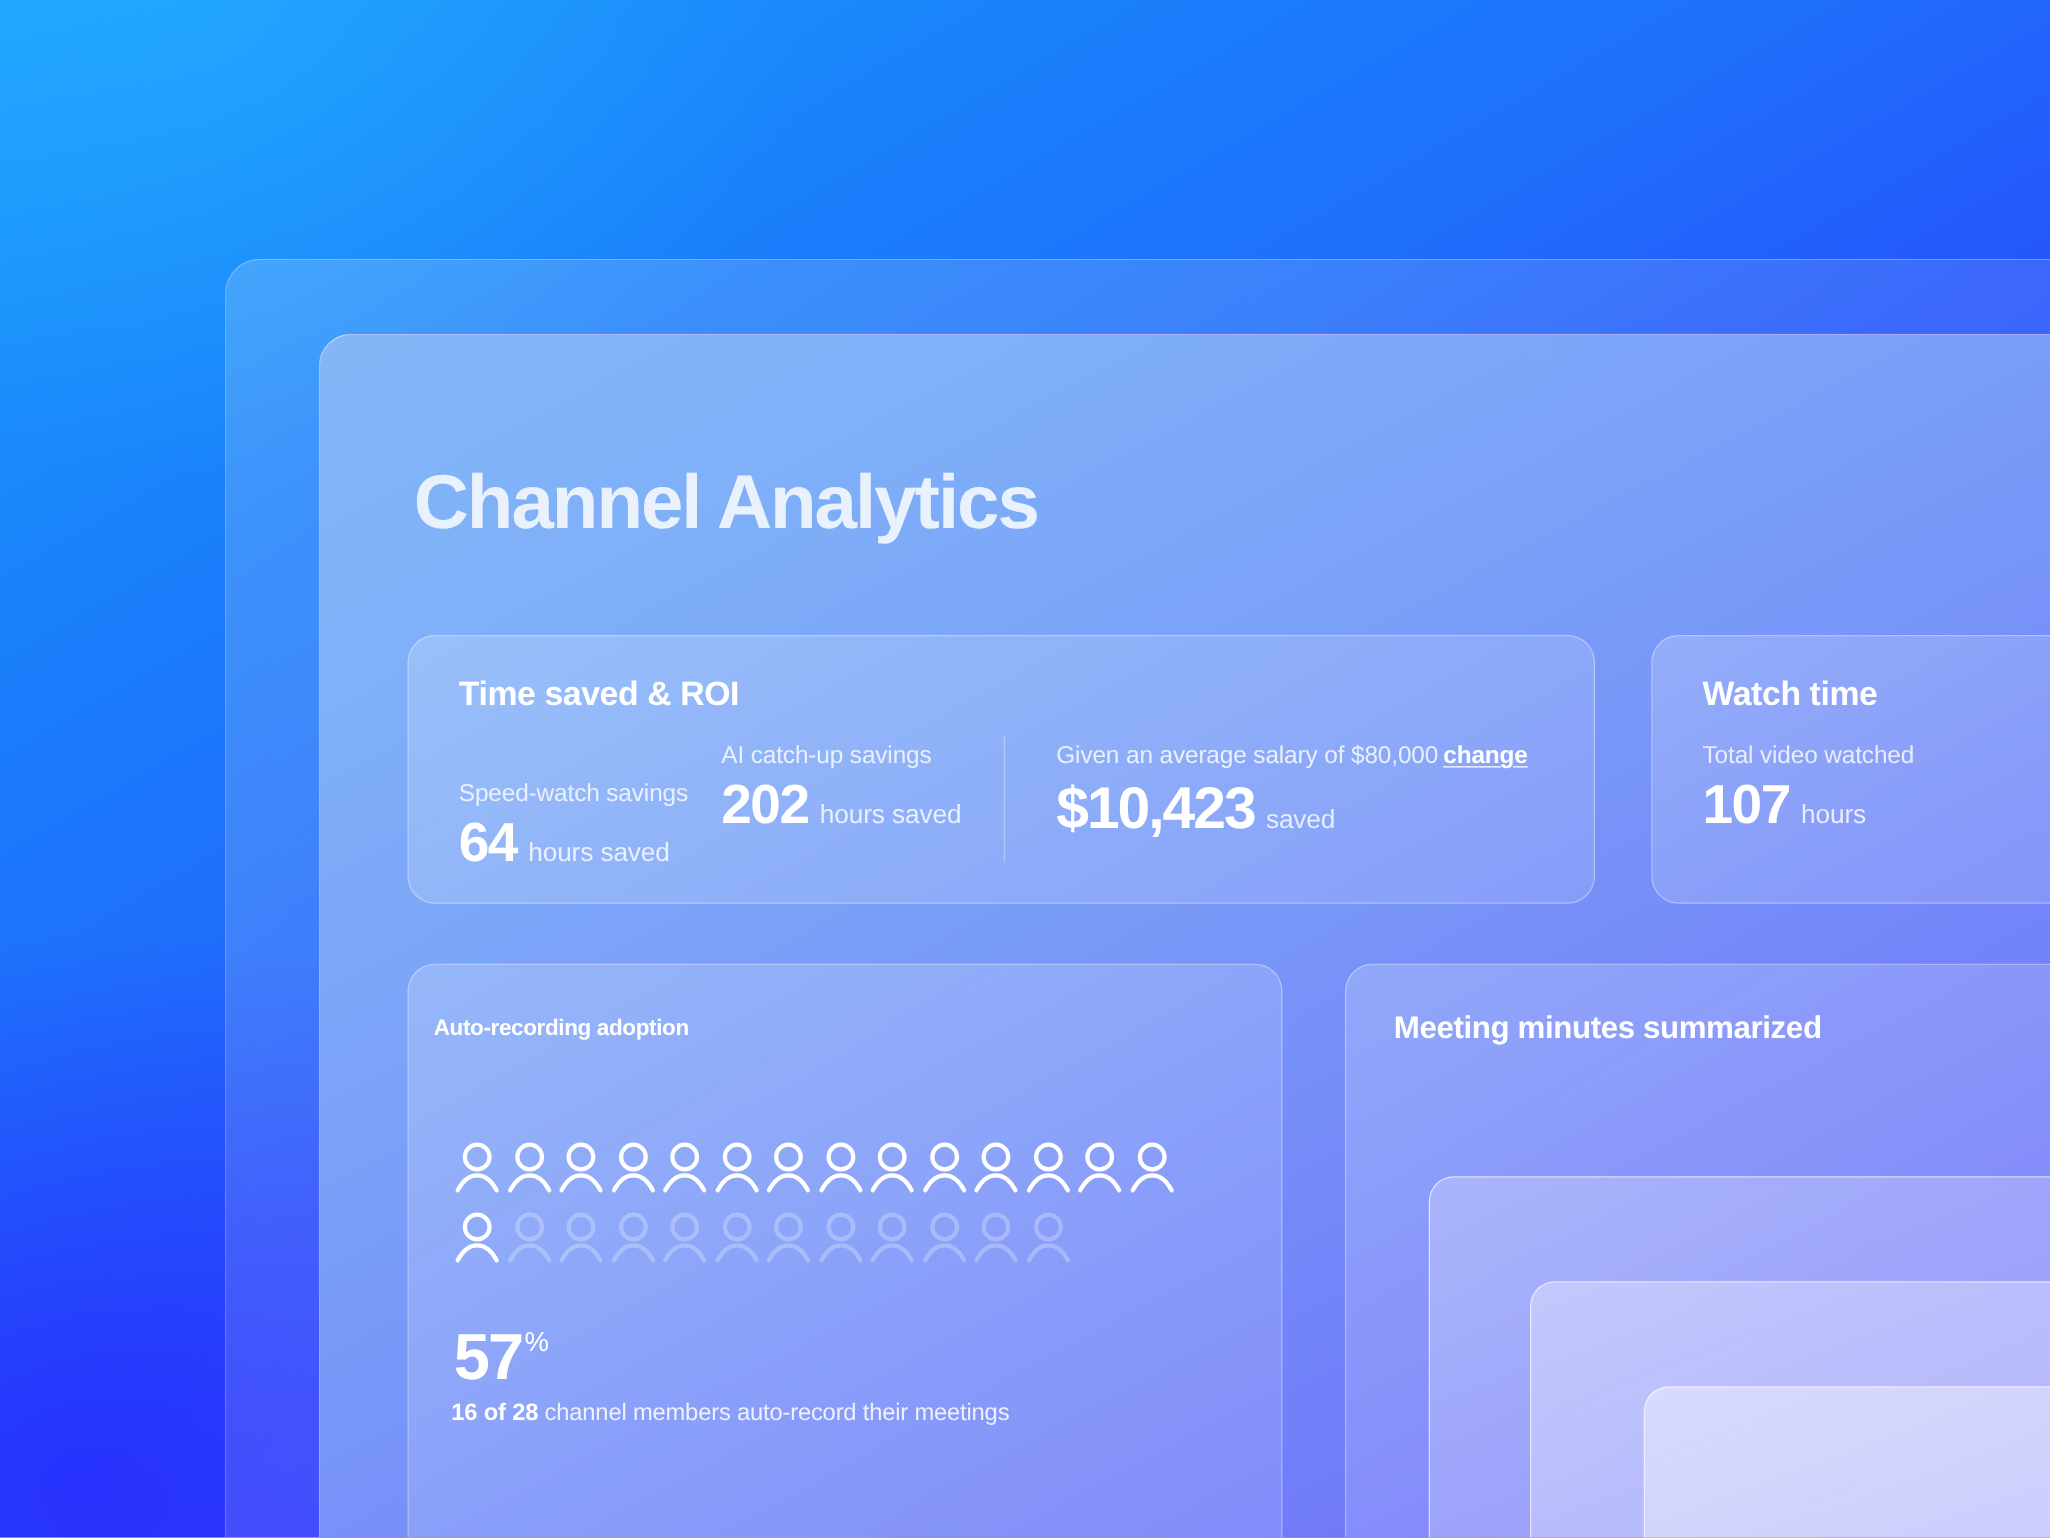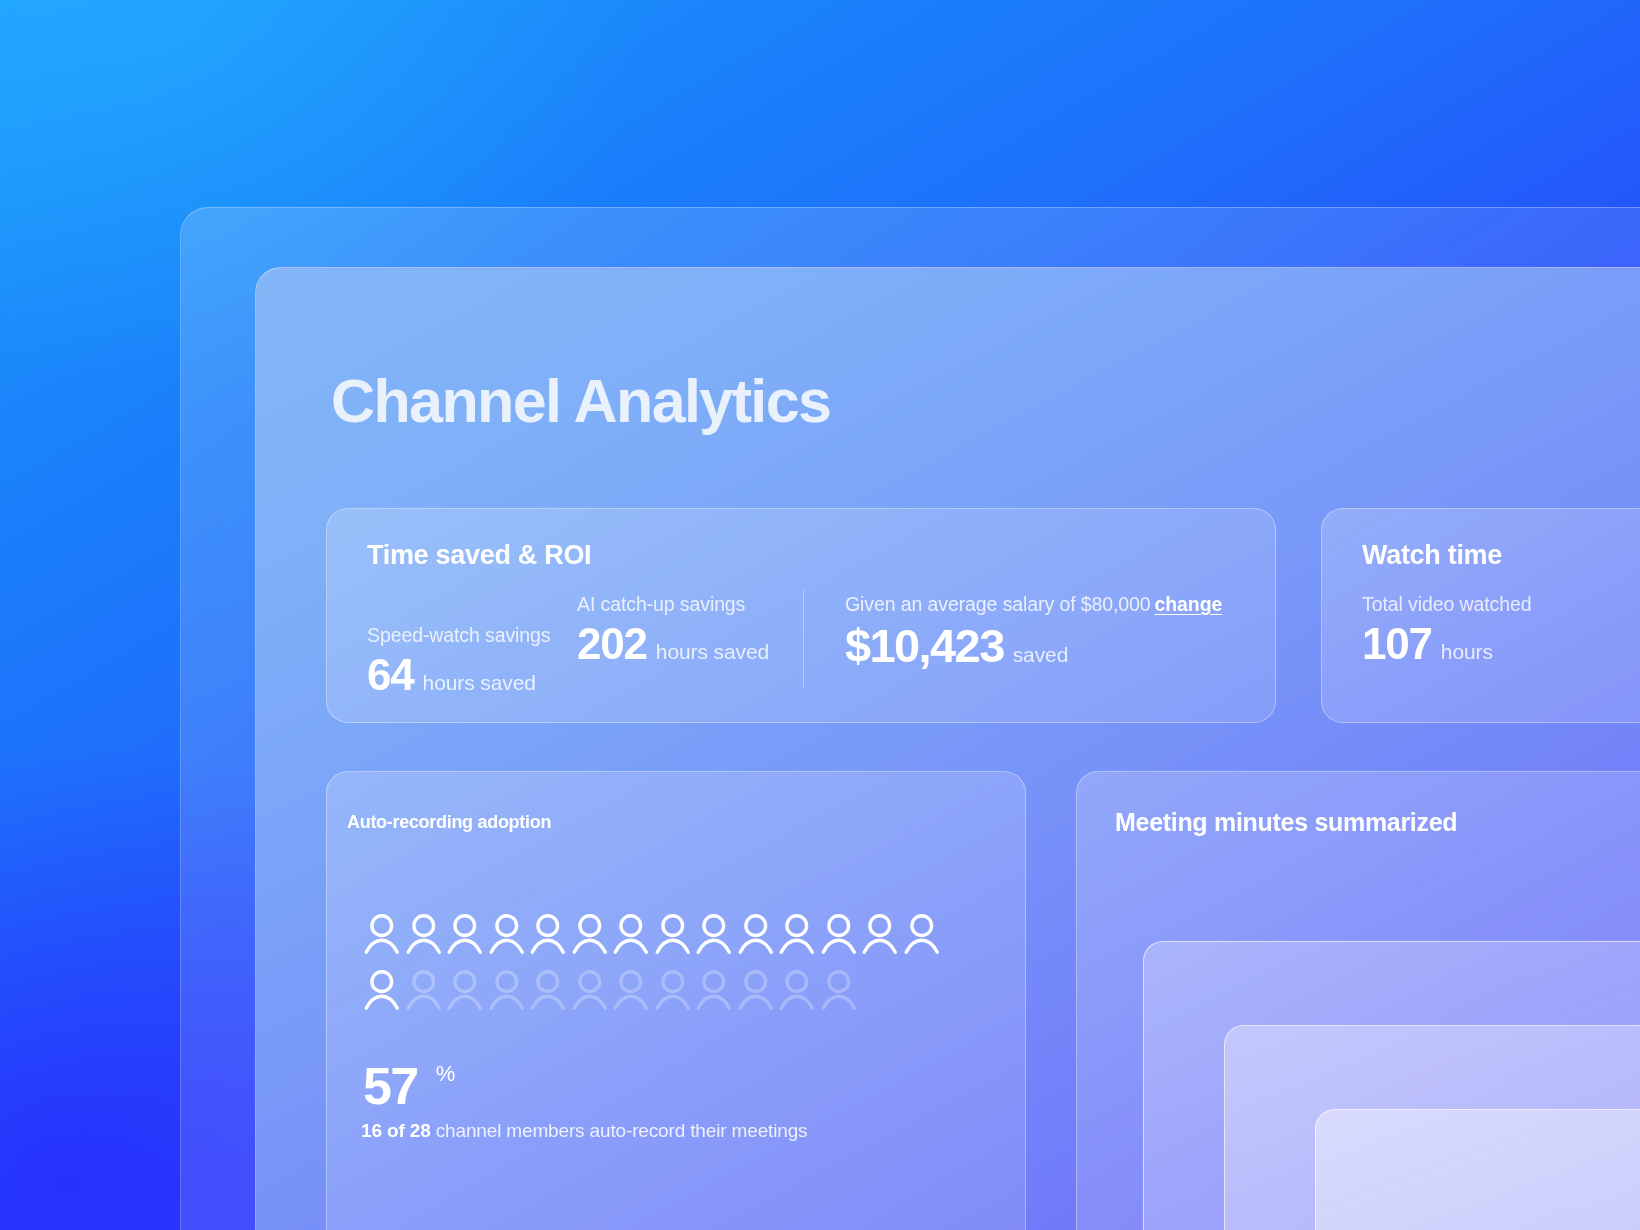--- a/index.html
+++ b/index.html
@@ -210,21 +210,21 @@
   .person-icon.filled circle { stroke: #ffffff; }
   .person-icon.empty path,
   .person-icon.empty circle { stroke: rgba(255,255,255,0.27); }
 
   #adoption-percent-row {
     position: absolute;
     left: 36px;
     top: 288px;
     display: flex;
     align-items: flex-start;
-    gap: 18px;
+    gap: 2px;
   }
   #adoption-percent-value {
     font-size: 52px;
     font-weight: 700;
     color: #ffffff;
     letter-spacing: -1.6px;
     line-height: 1;
   }
   #adoption-percent-sign {
     font-size: 22px;

